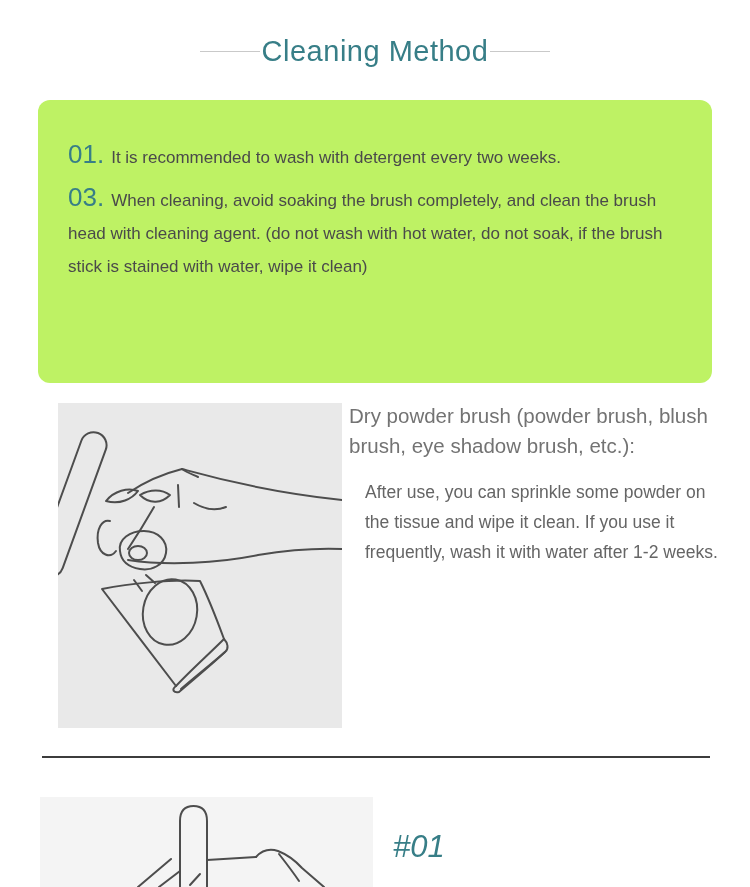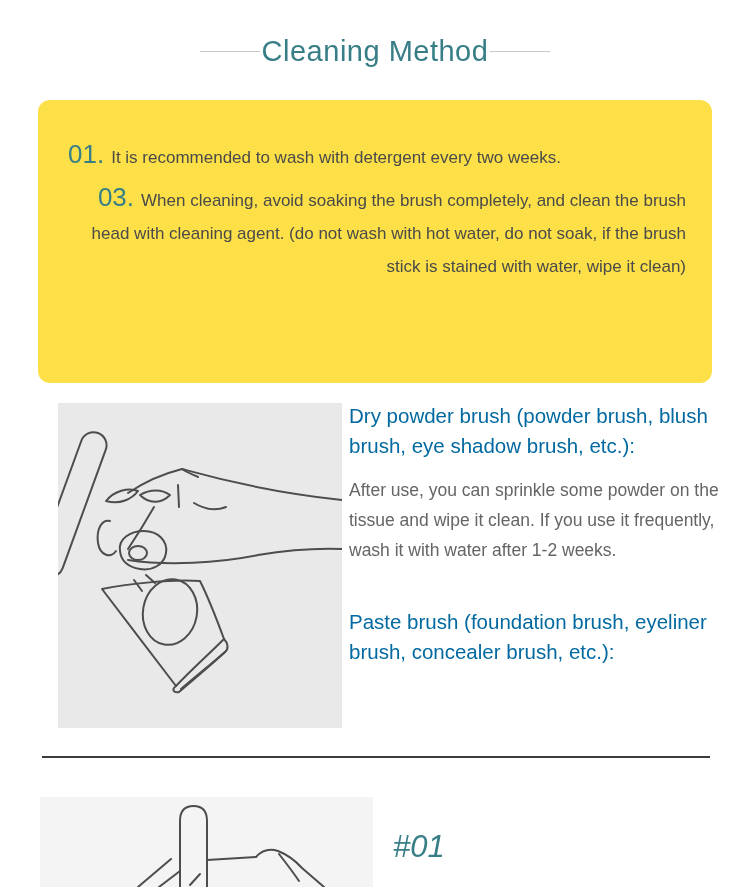--- a/index.html
+++ b/index.html
@@ -16,42 +16,42 @@
   }
   .title-line { width:60px; height:1px; background:#c9c9c9; }
   .title {
     margin:0 2px; font-size:29px; font-weight:400; color:#377e87;
     letter-spacing:0.5px; white-space:nowrap;
   }
 
   
   .tips-box {
     position:absolute; left:38px; top:100px; width:674px; height:283px;
-    background:#fde047; border-radius:12px; box-sizing:border-box;
+    background:#bef264; border-radius:12px; box-sizing:border-box;
     padding:38px 26px 0 30px;
   }
   .tip { margin:0 0 7px 0; font-size:17px; line-height:32px; color:#4a4a4a; }
   .tip-num { font-size:26px; color:#377e87; margin-right:7px; }
-  .tip.last { line-height:33px;text-align:right; }
+  .tip.last { line-height:33px; }
 
   
   .illo-mid {
     position:absolute; left:58px; top:403px; width:284px; height:325px;
     background:#e9e9e9;
   }
   .illo-mid svg, .illo-step svg { display:block; width:100%; height:100%; }
 
   
   .care-col { position:absolute; left:349px; top:401px; width:400px; }
   .care-col h2 {
     margin:0 0 14px 0; font-size:20.5px; font-weight:400;
-    color:#0369a1; line-height:30px;
+    color:#737373; line-height:30px;
   }
   .care-col h2.second { margin-top:42px; }
-  .care-col p { margin:0; font-size:17.5px; color:#656565; line-height:30px; }
+  .care-col p { margin:16px; font-size:17.5px; color:#656565; line-height:30px; }
 
   
   .divider {
     position:absolute; left:42px; top:756px; width:668px; height:2px;
     background:#3c3c3c;
   }
 
   
   .illo-step {
     position:absolute; left:40px; top:797px; width:333px; height:90px;
@@ -109,21 +109,20 @@
       <path d="M62,148 C60,136 72,128 86,128 C100,128 110,138 108,150 C106,162 94,168 82,166 C70,164 63,158 62,148"></path>
       <ellipse cx="80" cy="150" rx="9" ry="7"></ellipse>
 
       <path d="M52,118 C44,116 38,126 40,140 C42,152 52,156 58,148"></path>
     </svg>
   </div>
 
   <div class="care-col">
     <h2>Dry powder brush (powder brush, blush brush, eye shadow brush, etc.):</h2>
     <p>After use, you can sprinkle some powder on the tissue and wipe it clean. If you use it frequently, wash it with water after 1-2 weeks.</p>
-    <h2 class="second">Paste brush (foundation brush, eyeliner brush, concealer brush, etc.):</h2>
   </div>
 
   <div class="divider"></div>
 
   <div class="illo-step">
     <svg viewBox="0 0 333 90" xmlns="http://www.w3.org/2000/svg" fill="none" stroke="#4d4d4d" stroke-width="2" stroke-linecap="round" stroke-linejoin="round">
 
       <path d="M140,90 L140,24 Q140,9 153.5,9 Q167,9 167,24 L167,90"></path>
 
       <path d="M167,63 L216,60"></path>

